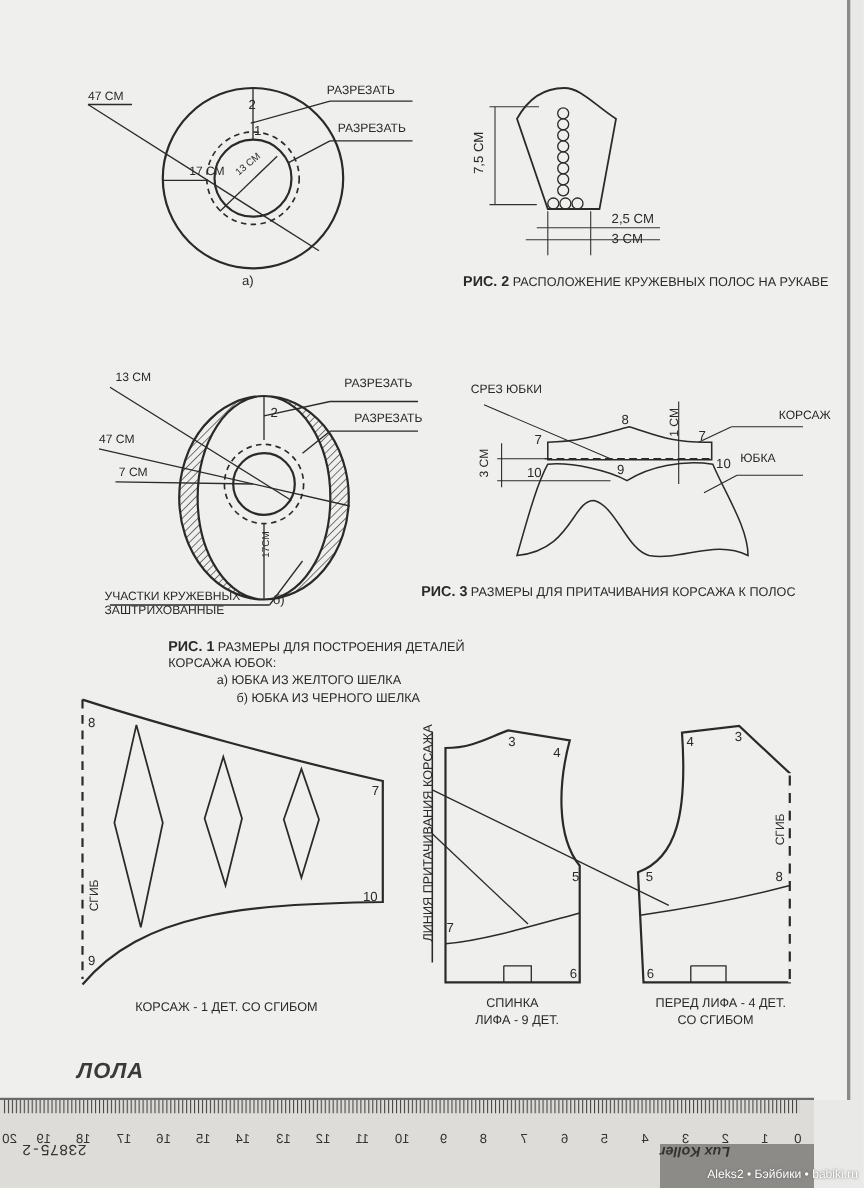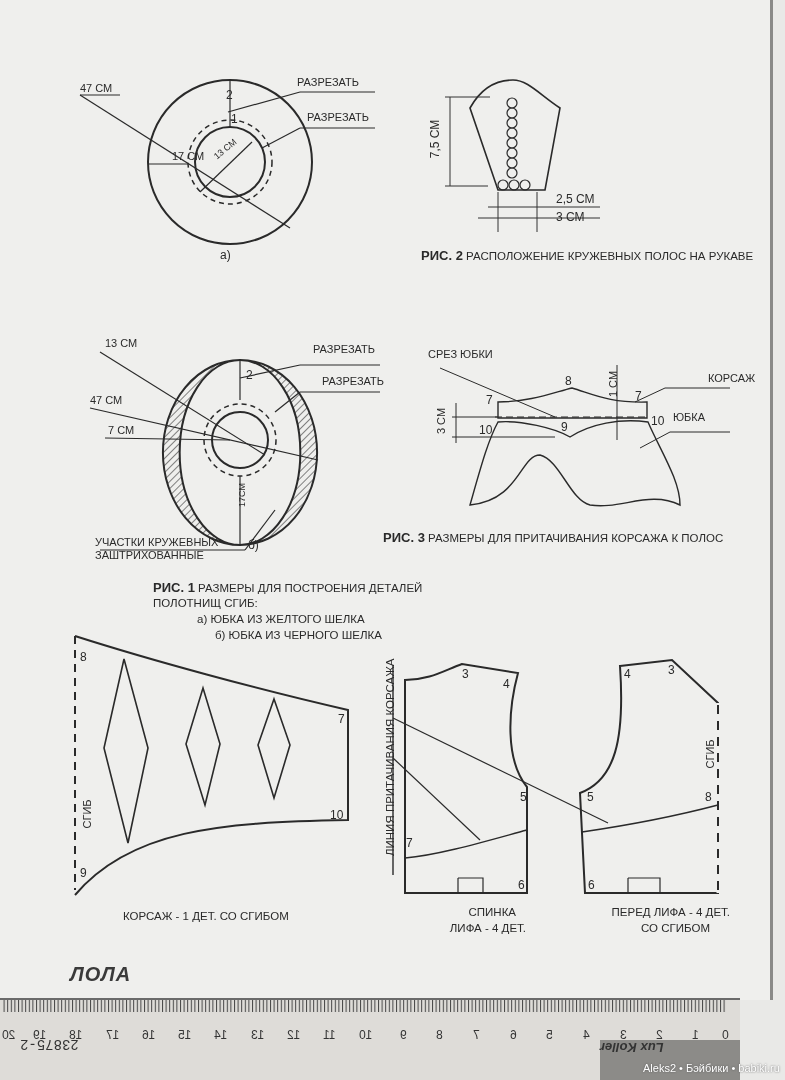--- a/index.html
+++ b/index.html
@@ -3,21 +3,21 @@
 <meta charset="utf-8">
 <style>
   html,body{margin:0;padding:0;}
   body{width:785px;height:1080px;background:#e9e9e7;position:relative;overflow:hidden;font-family:"Liberation Sans",sans-serif;color:#2a2a2a;}
   .page{position:absolute;left:0;top:0;width:770px;height:1000px;background:#efefed;}
   .edge{position:absolute;left:770px;top:0;width:3px;height:1000px;background:#8a8a88;}
   svg{position:absolute;left:0;top:0;}
   .lbl{position:absolute;font-size:11px;white-space:nowrap;color:#2a2a2a;}
   .cap{position:absolute;font-size:11.5px;white-space:nowrap;color:#2a2a2a;}
   .cap b{font-size:13px;font-weight:bold;}
-  .ctr{text-align:right;}
+  .ctr{text-align:left;margin-left:16px;}
   .logo{position:absolute;left:70px;top:963px;font-size:20px;font-weight:bold;font-style:italic;letter-spacing:1px;color:#3a3a3a;}
   .ruler{position:absolute;left:0;top:998px;width:740px;height:82px;background:#dedcd8;border-top:2px solid #6a6a6a;}
   .ruler-num{position:absolute;top:28px;font-size:12px;color:#333;transform:scaleX(-1);}
   .code{position:absolute;left:20px;top:1036px;font-size:14px;font-family:"Liberation Mono",monospace;color:#333;transform:rotate(180deg);}
   .brand{position:absolute;left:600px;top:1040px;font-size:13px;font-style:italic;font-weight:bold;color:#333;transform:rotate(180deg);}
   .wm{position:absolute;left:643px;top:1062px;font-size:11px;color:#fff;text-shadow:0 0 2px #555;}
   .dark{position:absolute;left:600px;top:1040px;width:140px;height:40px;background:#8c8b88;}
 </style>
 </head>
 <body>
@@ -181,39 +181,39 @@
 <span class="lbl" style="left:651px;top:414px;font-size:12px;">10</span>
 <div class="cap" style="left:383px;top:530px;">
   <b>РИС. 3</b>
   <span>РАЗМЕРЫ ДЛЯ ПРИТАЧИВАНИЯ КОРСАЖА К ПОЛОС</span>
 </div>
 
 <div class="cap" style="left:153px;top:580px;">
   <b>РИС. 1</b>
   <span>РАЗМЕРЫ ДЛЯ ПОСТРОЕНИЯ ДЕТАЛЕЙ</span>
 </div>
-<div class="cap" style="left:153px;top:597px;">ПОЛОТНИЩ СГИБ:</div>
+<div class="cap" style="left:153px;top:597px;">КОРСАЖА ЮБОК:</div>
 <div class="cap" style="left:197px;top:613px;">а) ЮБКА ИЗ ЖЕЛТОГО ШЕЛКА</div>
 <div class="cap" style="left:215px;top:629px;">б) ЮБКА ИЗ ЧЕРНОГО ШЕЛКА</div>
 
 <span class="lbl" style="left:80px;top:650px;font-size:12px;">8</span>
 <span class="lbl" style="left:80px;top:866px;font-size:12px;">9</span>
 <span class="lbl" style="left:338px;top:712px;font-size:12px;">7</span>
 <span class="lbl" style="left:330px;top:808px;font-size:12px;">10</span>
 <span class="lbl" style="left:72px;top:808px;transform:rotate(-90deg);">СГИБ</span>
 <div class="cap" style="left:123px;top:910px;">КОРСАЖ - 1 ДЕТ. СО СГИБОМ</div>
 
 <span class="lbl" style="left:300px;top:760px;transform:rotate(-90deg);width:180px;font-size:11.5px;">ЛИНИЯ ПРИТАЧИВАНИЯ КОРСАЖА</span>
 <span class="lbl" style="left:462px;top:667px;font-size:12px;">3</span>
 <span class="lbl" style="left:503px;top:677px;font-size:12px;">4</span>
 <span class="lbl" style="left:520px;top:790px;font-size:12px;">5</span>
 <span class="lbl" style="left:406px;top:836px;font-size:12px;">7</span>
 <span class="lbl" style="left:518px;top:878px;font-size:12px;">6</span>
 <div class="cap ctr" style="left:426px;top:906px;width:90px;">СПИНКА</div>
-<div class="cap ctr" style="left:416px;top:922px;width:110px;">ЛИФА - 4 ДЕТ.</div>
+<div class="cap ctr" style="left:416px;top:922px;width:110px;">ЛИФА - 9 ДЕТ.</div>
 
 <span class="lbl" style="left:624px;top:667px;font-size:12px;">4</span>
 <span class="lbl" style="left:668px;top:663px;font-size:12px;">3</span>
 <span class="lbl" style="left:587px;top:790px;font-size:12px;">5</span>
 <span class="lbl" style="left:705px;top:790px;font-size:12px;">8</span>
 <span class="lbl" style="left:588px;top:878px;font-size:12px;">6</span>
 <span class="lbl" style="left:695px;top:748px;transform:rotate(-90deg);">СГИБ</span>
 <div class="cap ctr" style="left:580px;top:906px;width:150px;">ПЕРЕД ЛИФА - 4 ДЕТ.</div>
 <div class="cap ctr" style="left:600px;top:922px;width:110px;">СО СГИБОМ</div>
 

